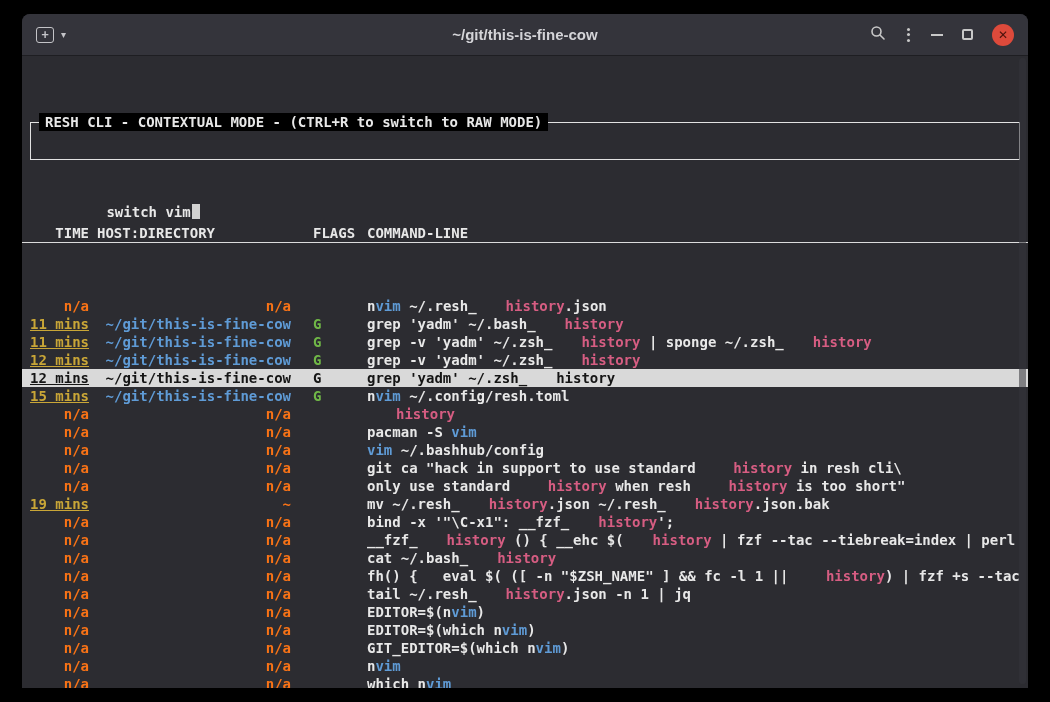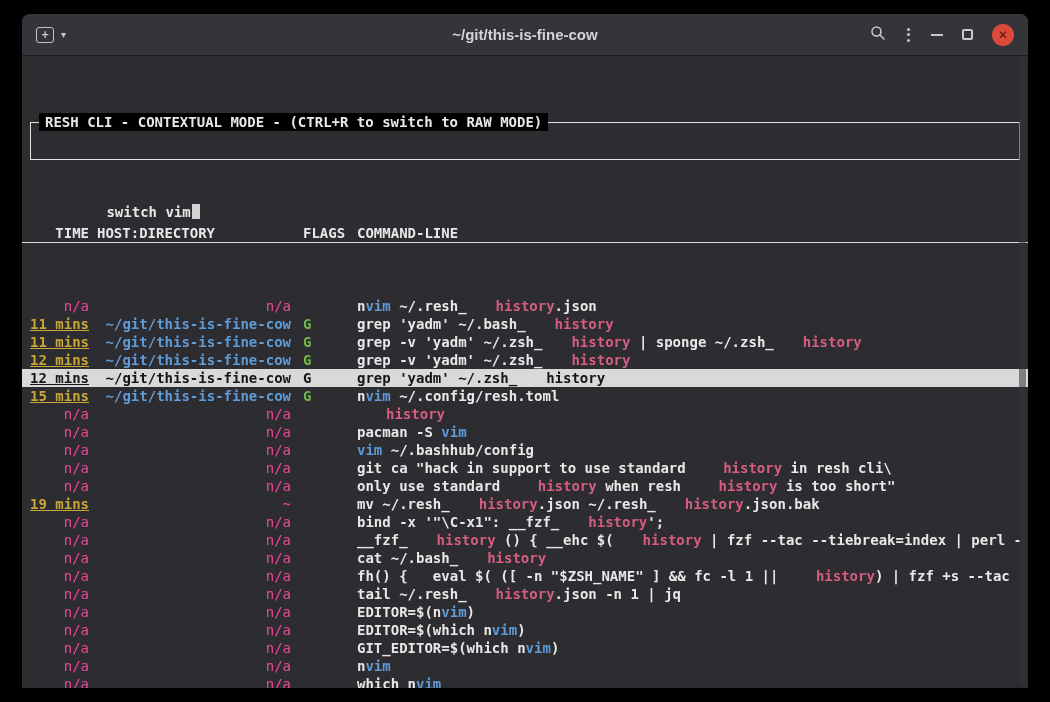--- a/index.html
+++ b/index.html
@@ -80,26 +80,26 @@
     background: #d2d2d2; vertical-align: -2px; margin-left: 1px;
   }
   .thead {
     display: flex; padding: 2px 8px 0;
     border-bottom: 1px solid #dcdcdc;
     font-weight: bold; height: 21px;
   }
   .c-time { width: 59px; flex: none; text-align: right; white-space: pre; }
   .c-dir  { width: 194px; flex: none; text-align: right; margin-left: 8px; white-space: pre; overflow: hidden; }
   .thead .c-dir { display: flex; justify-content: flex-start; text-align: left; }
-  .c-flags { width: 46px; flex: none; margin-left: 12px; white-space: pre; font-weight: bold; color: var(--flag-green, #70b847); }
+  .c-flags { width: 46px; flex: none; margin-left: 22px; white-space: pre; font-weight: bold; color: var(--flag-green, #70b847); }
   .c-cmd { flex: 1; margin-left: 8px; white-space: pre; overflow: hidden; }
   .thead .c-flags, .thead .c-cmd { color: #e8e8e8; }
   .row { display: flex; height: 18px; padding: 0 8px; }
   .row .c-cmd { font-weight: bold; }
-  .na { color: #ec4899; font-weight: normal; }
+  .na { color: #f97316; font-weight: bold; }
   .yellow { color: var(--time-yellow, #c9a637); font-weight: bold; text-decoration: underline; }
   .blue { color: var(--directory-blue, #5f9bd6); font-weight: bold; }
   .mh { color: var(--match-history, #d65d82); padding-left: 29px; }
   .mv { color: var(--match-vim, #5f9bd6); }
   .row.selected { background: var(--selection-bg, #d9d9d9); }
   .row.selected span, .row.selected span span { color: #151515 !important; }
   .scrollbar {
     position: absolute; right: 2px; top: 2px; bottom: 4px;
     width: 7px; background: #35353b; border-radius: 4px; opacity: .55;
   }

